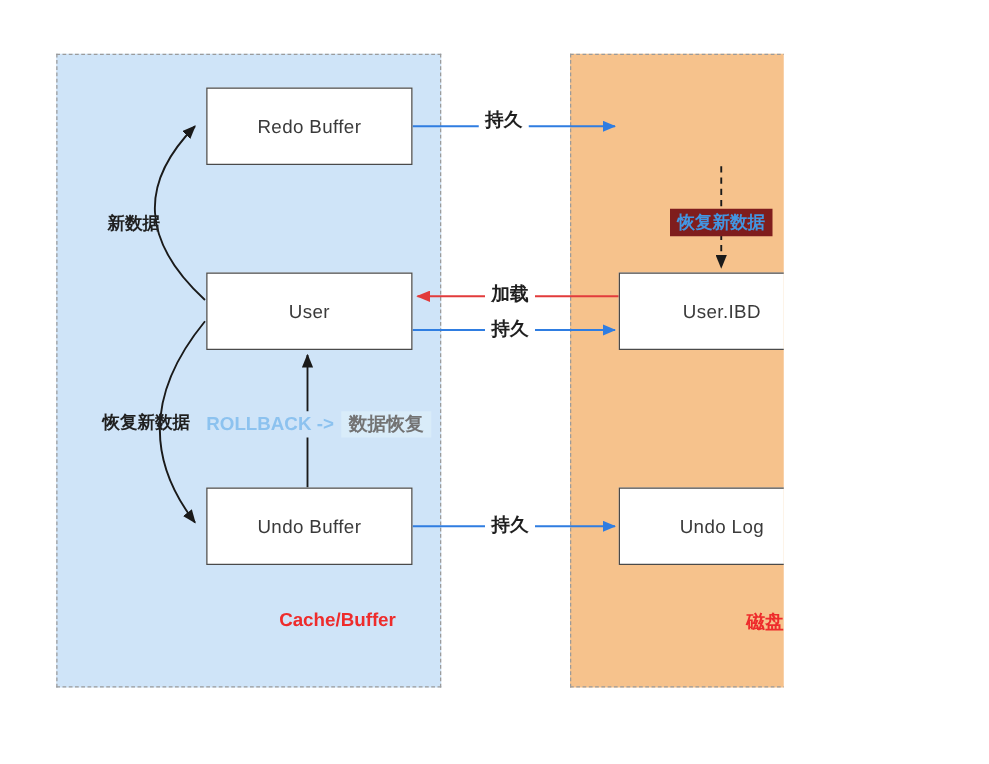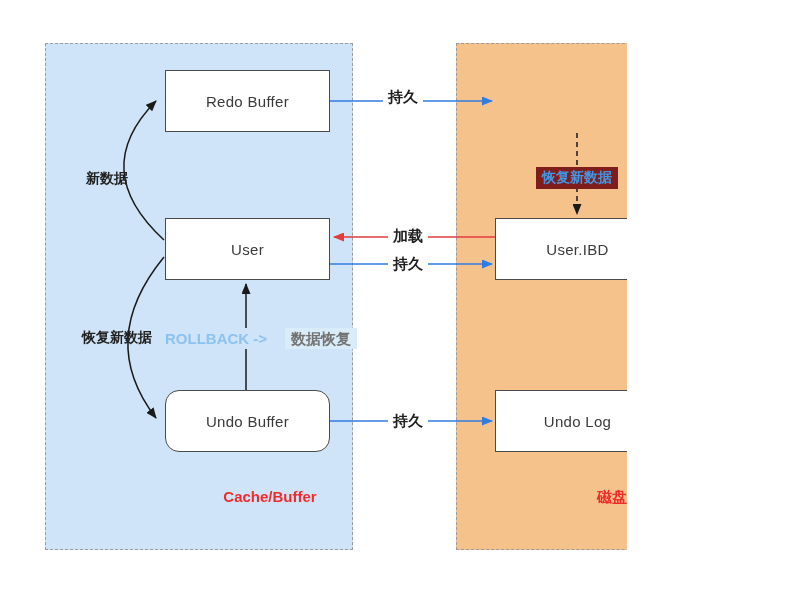--- a/index.html
+++ b/index.html
@@ -17,21 +17,21 @@
   .arrows { position:absolute; left:0; top:0; pointer-events:none; }
 
   .node {
     position:absolute; width:165px; height:62px; background:#ffffff;
     border:1px solid #4a4a4a; box-sizing:border-box;
     display:flex; align-items:center; justify-content:center;
     font-size:15px; color:#3a3a3a; letter-spacing:0.3px;
   }
   .n-redo-buffer { left:165px; top:70px; }
   .n-user        { left:165px; top:218px; }
-  .n-undo-buffer { left:165px; top:390px;border-radius:14px; }
+  .n-undo-buffer { left:165px; top:390px; }
   .n-redo-log    { left:495px; top:70px; }
   .n-user-ibd    { left:495px; top:218px; }
   .n-undo-log    { left:495px; top:390px; }
 
   .region-label {
     position:absolute; font-weight:bold; font-size:15px; color:#ee2c2c;
     transform:translateX(-50%); white-space:nowrap;margin-left:36px;
   }
   .cache-label { left:234px; top:488px; }
   .disk-label  { left:576px; top:488px; }
@@ -55,21 +55,21 @@
   .hl-label {
     position:absolute; font-weight:bold; font-size:14px;
     color:#4296e2; background:#7f1d1d; padding:2px 6px; white-space:nowrap;
   }
   .lbl-recover { left:577px; top:178px; transform:translate(-50%,-50%); }
 
   .lbl-rollback {
     position:absolute; left:163px; top:330px;
     font-weight:bold; font-size:15px; white-space:nowrap;
   }
-  .lbl-rollback .pre { color:#8cc2ef; background:#cfe4f8; padding:2px 2px; margin-right:16px; }
+  .lbl-rollback .pre { color:#8cc2ef; background:#cfe4f8; padding:2px 2px; margin-right:4px; }
   .lbl-rollback .suf { color:#737373; background:#d9ecf9; padding:2px 6px; }
 </style>
 </head>
 <body>
 
 <div class="stage">
 
   <div class="region region-cache"></div>
   <div class="region region-disk"></div>
 

